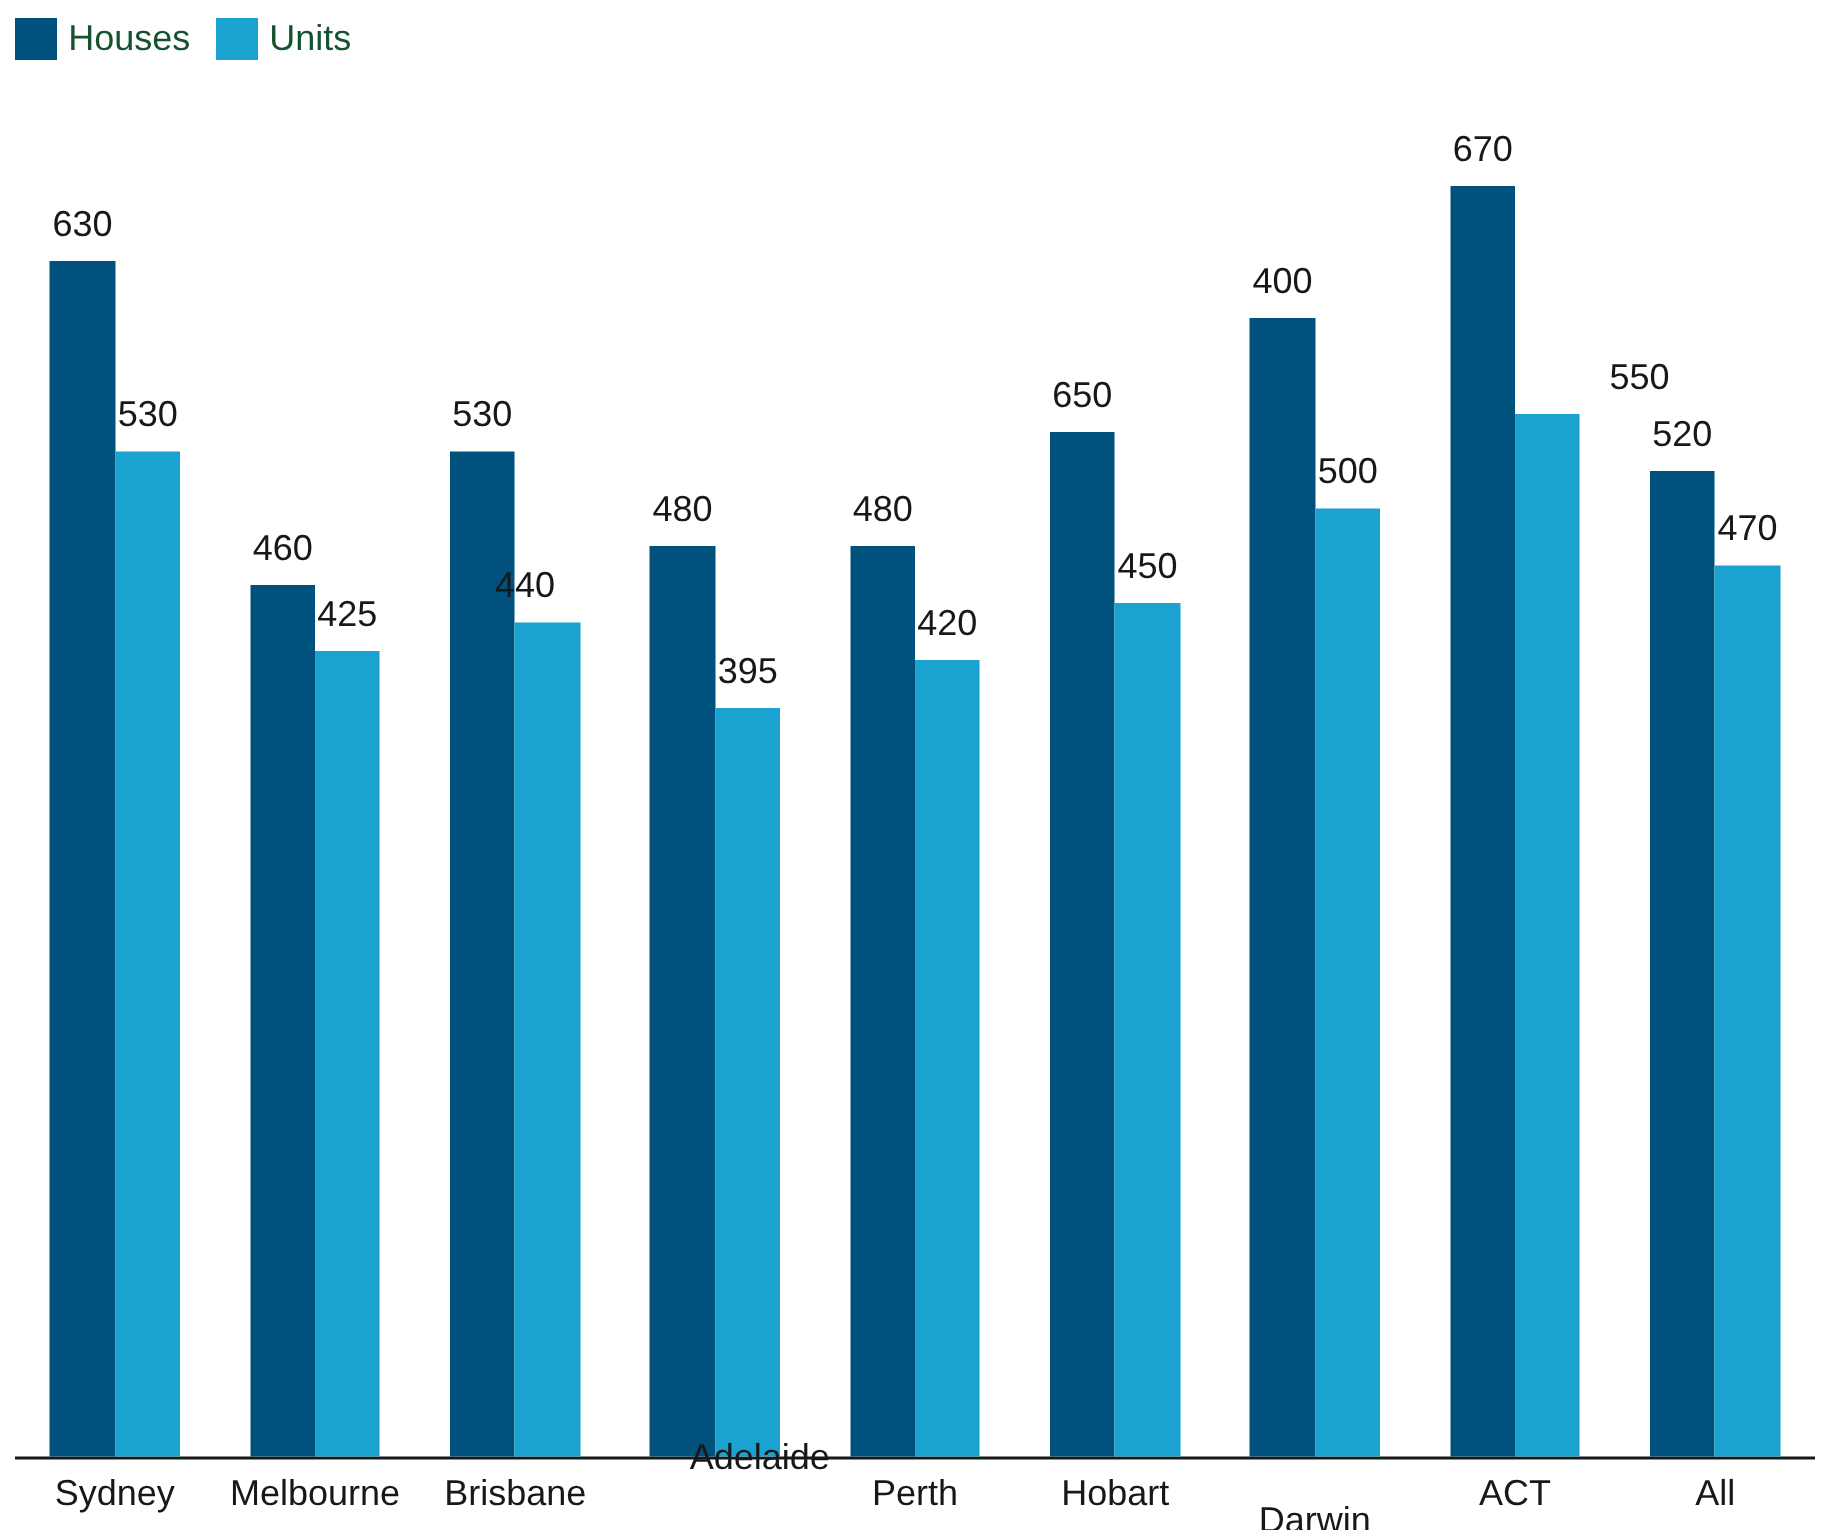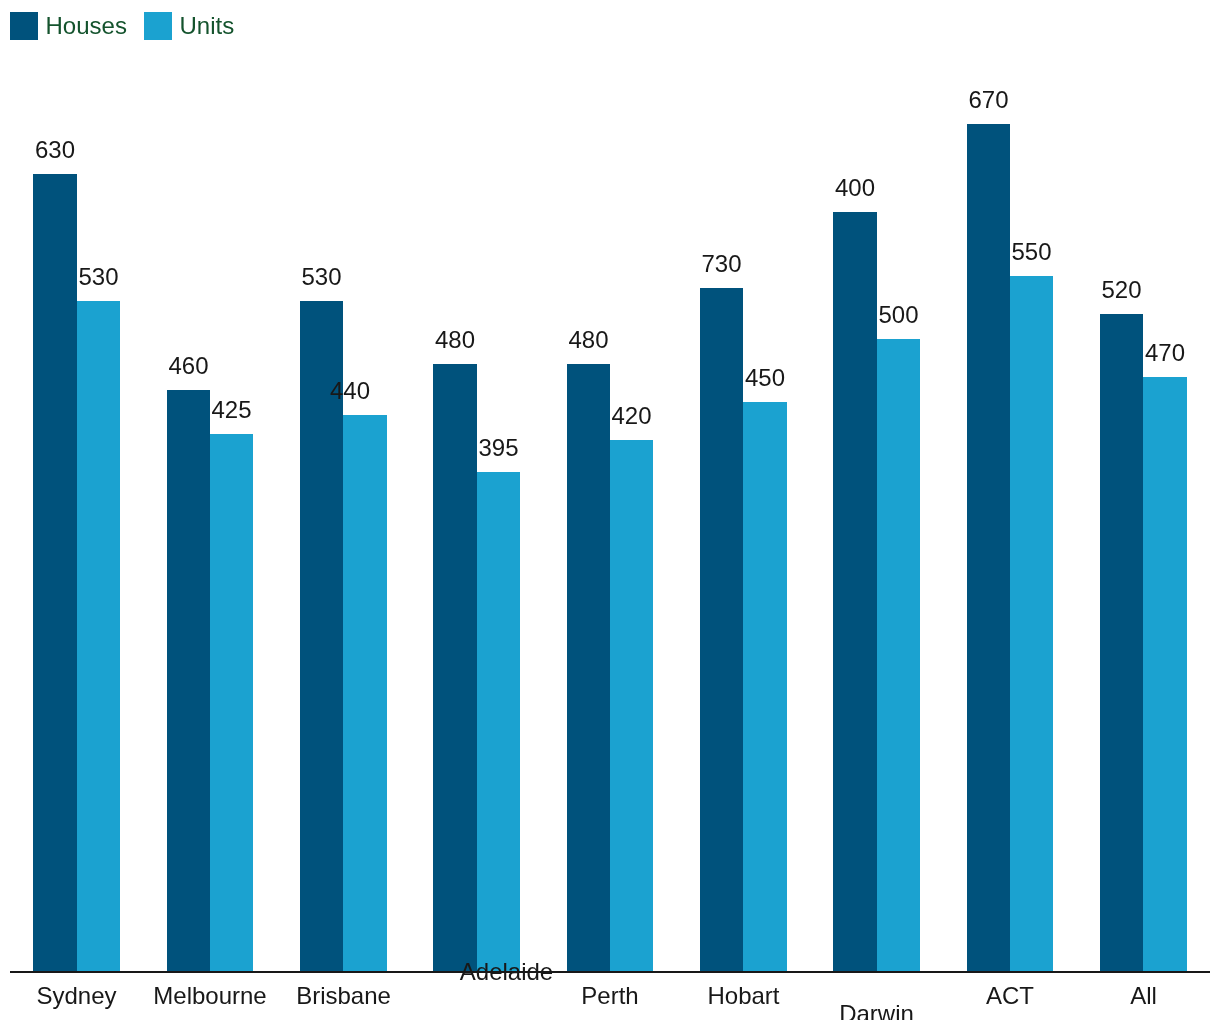--- a/index.html
+++ b/index.html
@@ -76,28 +76,28 @@
       <div class="cat-label" style="left: 107px; width: 206px; top: 984.2px;">Melbourne</div>
       <div class="value-label" style="left: 240px; width: 163px; top: 265px;">530</div>
       <div class="value-label" style="left: 268px; width: 164px; top: 379px;">440</div>
       <div class="cat-label" style="left: 240px; width: 207px; top: 984.2px;">Brisbane</div>
       <div class="value-label" style="left: 373px; width: 164px; top: 328px;">480</div>
       <div class="value-label" style="left: 417px; width: 163px; top: 436px;">395</div>
       <div class="cat-label" style="left: 373px; width: 207px; top: 960px; padding-left: 30px;">Adelaide</div>
       <div class="value-label" style="left: 507px; width: 163px; top: 328px;">480</div>
       <div class="value-label" style="left: 550px; width: 163px; top: 404px;">420</div>
       <div class="cat-label" style="left: 507px; width: 206px; top: 984.2px;">Perth</div>
-      <div class="value-label" style="left: 640px; width: 163px; top: 252px;">730</div>
+      <div class="value-label" style="left: 640px; width: 163px; top: 252px;">650</div>
       <div class="value-label" style="left: 683px; width: 164px; top: 366px;">450</div>
       <div class="cat-label" style="left: 640px; width: 207px; top: 984.2px;">Hobart</div>
       <div class="value-label" style="left: 773px; width: 164px; top: 176px;">400</div>
       <div class="value-label" style="left: 817px; width: 163px; top: 303px;">500</div>
       <div class="cat-label" style="left: 773px; width: 207px; top: 984.2px; margin-top: 18px;">Darwin</div>
       <div class="value-label" style="left: 907px; width: 163px; top: 88px;">670</div>
-      <div class="value-label" style="left: 950px; width: 163px; top: 240px;">550</div>
+      <div class="value-label" style="left: 950px; width: 163px; top: 240px; text-align: right;">550</div>
       <div class="cat-label" style="left: 907px; width: 206px; top: 984.2px;">ACT</div>
       <div class="value-label" style="left: 1040px; width: 163px; top: 278px;">520</div>
       <div class="value-label" style="left: 1083px; width: 164px; top: 341px;">470</div>
       <div class="cat-label" style="left: 1040px; width: 207px; top: 984.2px;">All</div>
     </div>
   <div id="legend">
       <div class="legend-item" style="left: 10px;">
         <div class="legend-swatch" style="background: rgb(0, 82, 124);"></div>
         <div class="legend-label">Houses</div>
       </div>

